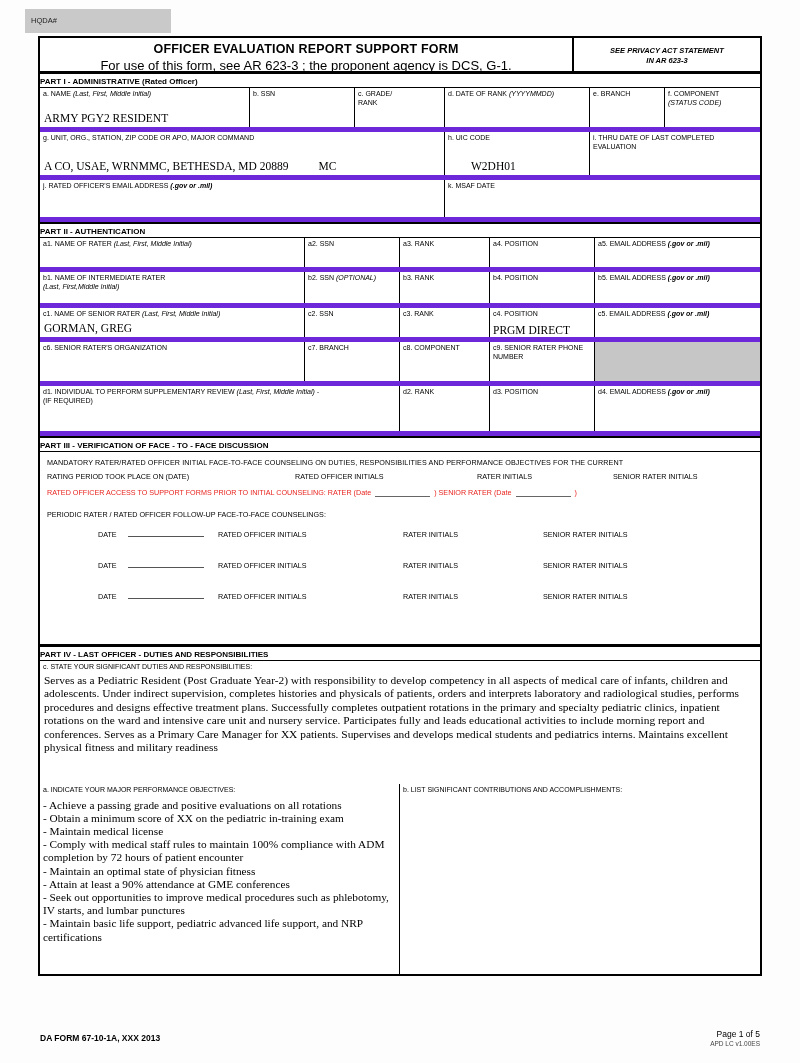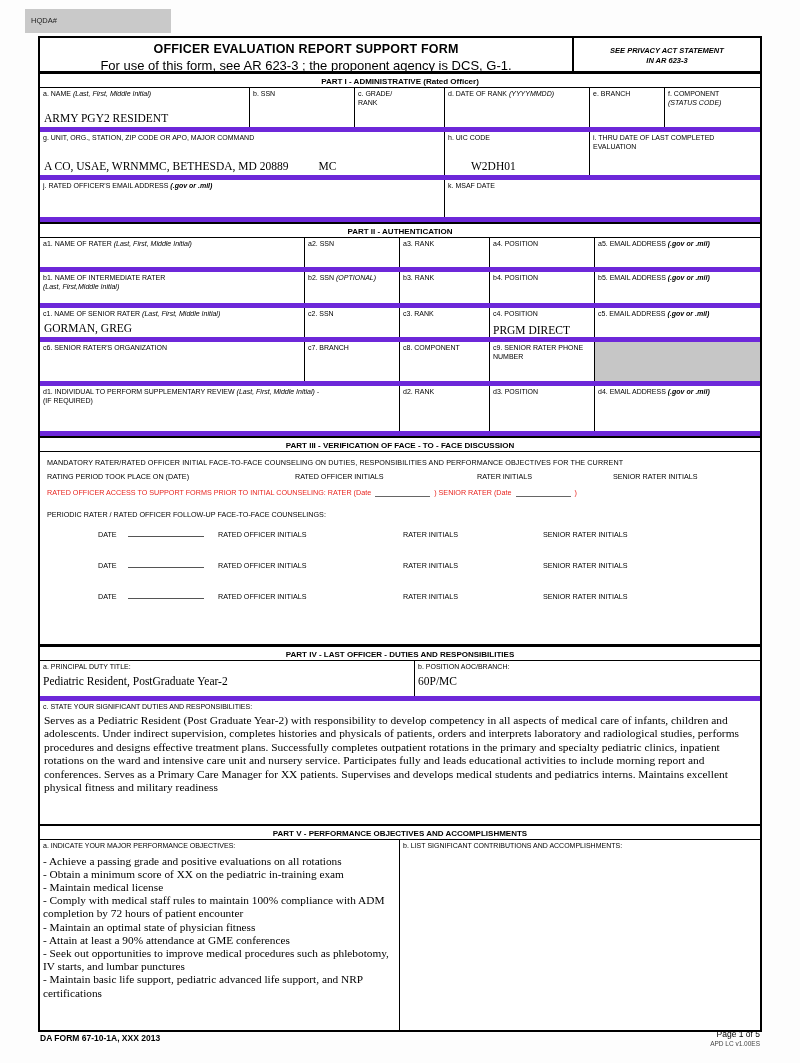--- a/index.html
+++ b/index.html
@@ -31,21 +31,21 @@
   }
   .val-flow { font-family: "Liberation Serif", serif; font-size: 11.5px; margin-top: 3px; display:block; }
   .title-row { display: flex; border-bottom: 1px solid #000; height: 34px; }
   .title-main { flex: 1; text-align: center; padding-top: 4px; border-right: 2px solid #000; }
   .title-main .t { font-size: 12.5px; font-weight: bold; letter-spacing: .2px; }
   .title-main .sub { font-size: 13px; margin-top: 2px; }
   .privacy { width: 186px; text-align: center; font-weight: bold; font-style: italic;
     font-size: 7.5px; padding-top: 8px; line-height: 1.35; }
   .part-bar {
     border-top: 2px solid #000; border-bottom: 1px solid #000;
-    text-align: center; font-weight: bold; font-size: 8px; padding: 2.5px 0 1.5px;
+    font-weight: bold; font-size: 8px; padding: 2.5px 0 1.5px;
   }
   .gray { background: #c6c6c6; }
   
   .w210{width:210px}.w105{width:105px}.w90{width:90px}.w145{width:145px}.w75{width:75px}
   .w405{width:405px}
   .w265{width:265px}.w95{width:95px}.w360{width:360px}.w375{width:375px}
   .h44{height:44px}.h48{height:48px}.h42{height:42px}
   .h34{height:34px}.h36{height:36px}.h46{height:44px}.h50{height:50px}
   
   .p3 { height: 193px; padding: 5px 7px; font-size: 7.2px; position: relative; border-bottom:1px solid #000; }
@@ -271,37 +271,26 @@
       <span class="d1">DATE</span>
       <span class="dblank"></span>
       <span class="d3">RATED OFFICER INITIALS</span>
       <span class="d4">RATER INITIALS</span>
       <span class="d5">SENIOR RATER INITIALS</span>
     </div>
   </div>
 
   <div class="part-bar">PART IV - LAST OFFICER - DUTIES AND RESPONSIBILITIES</div>
 
-  <div class="row p4ab">
-    <div class="cell w375">
-      <span class="lab">a.   PRINCIPAL DUTY TITLE:</span>
-      <span class="val-flow">Pediatric Resident, PostGraduate Year-2</span>
-    </div>
-    <div class="cell last">
-      <span class="lab">b.   POSITION AOC/BRANCH:</span>
-      <span class="val-flow">60P/MC</span>
-    </div>
-  </div>
 
   <div class="row p4c" style="display:block;">
     <span class="lab">c.  STATE YOUR SIGNIFICANT DUTIES AND RESPONSIBILITIES:</span>
     <div class="para">Serves as a Pediatric Resident (Post Graduate Year-2) with responsibility to develop competency in all aspects of medical care of infants, children and adolescents.  Under indirect supervision, completes histories and physicals of patients, orders and interprets laboratory and radiological studies, performs procedures and designs effective treatment plans. Successfully completes outpatient rotations in the primary and specialty pediatric clinics, inpatient rotations on the ward and intensive care unit and nursery service.  Participates fully and leads educational activities to include morning report and conferences.  Serves as a Primary Care Manager for  XX patients. Supervises and develops medical students and pediatrics interns. Maintains excellent physical fitness and military readiness</div>
   </div>
 
-  <div class="part-bar">PART V - PERFORMANCE OBJECTIVES AND ACCOMPLISHMENTS</div>
 
   <div class="p5row">
     <div class="p5a">
       <span class="lab">a.  INDICATE YOUR MAJOR PERFORMANCE OBJECTIVES:</span>
       <div class="bullets">
         <div>- Achieve a passing grade and positive evaluations on all  rotations</div>
         <div>- Obtain a minimum score of  XX  on the pediatric in-training exam</div>
         <div>- Maintain medical license</div>
         <div>- Comply with medical staff rules to maintain 100% compliance with ADM completion by 72 hours of patient encounter</div>
         <div>- Maintain an optimal state of physician fitness</div>

